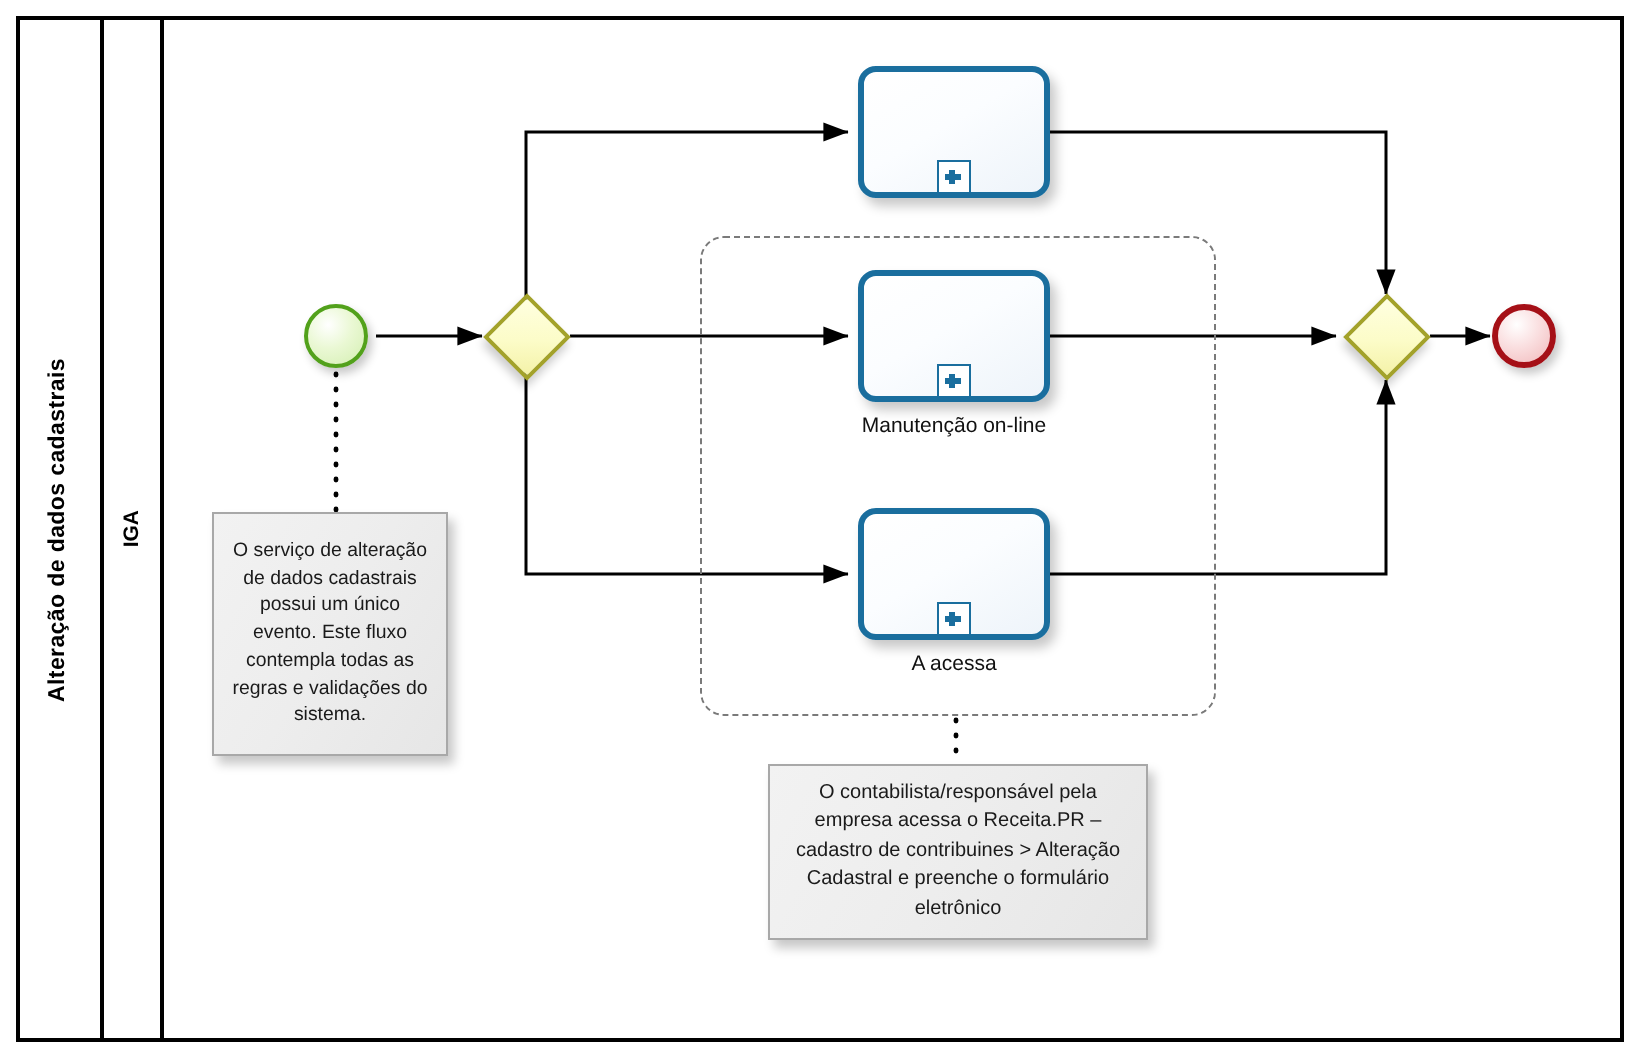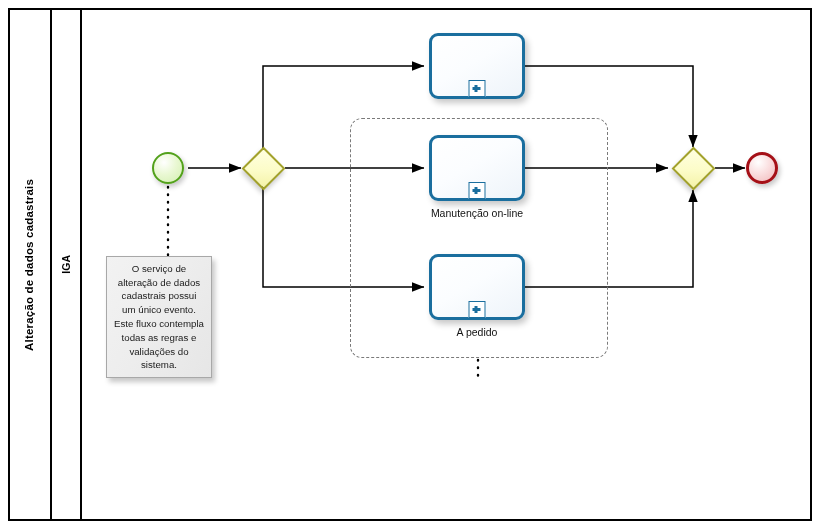--- a/index.html
+++ b/index.html
@@ -121,20 +121,23 @@
   </div>
 
   <div class="task" style="left:429px;top:135px;">
     <div class="plus"></div>
   </div>
   <div class="task-label" style="left:379px;top:207px;width:196px;">Manutenção on-line</div>
 
   <div class="task" style="left:429px;top:254px;">
     <div class="plus"></div>
   </div>
-  <div class="task-label" style="left:379px;top:326px;width:196px;">A pedido</div>
+  <div class="task-label" style="left:379px;top:326px;width:196px;">A acessa</div>
 
-  <div class="note" style="left:106px;top:256px;width:106px;height:122px;">
+  <div class="note" style="left:106px;top:256px;width:118px;height:122px;">
     <span>O serviço de alteração de dados cadastrais possui um único evento. Este fluxo contempla todas as regras e validações do sistema.</span>
   </div>
 
+  <div class="note wide" style="left:384px;top:382px;width:190px;height:88px;">
+    <span>O contabilista/responsável pela empresa acessa o Receita.PR – cadastro de contribuines &gt; Alteração Cadastral e preenche o formulário eletrônico</span>
+  </div>
 
 </div>
 
 </body></html>

